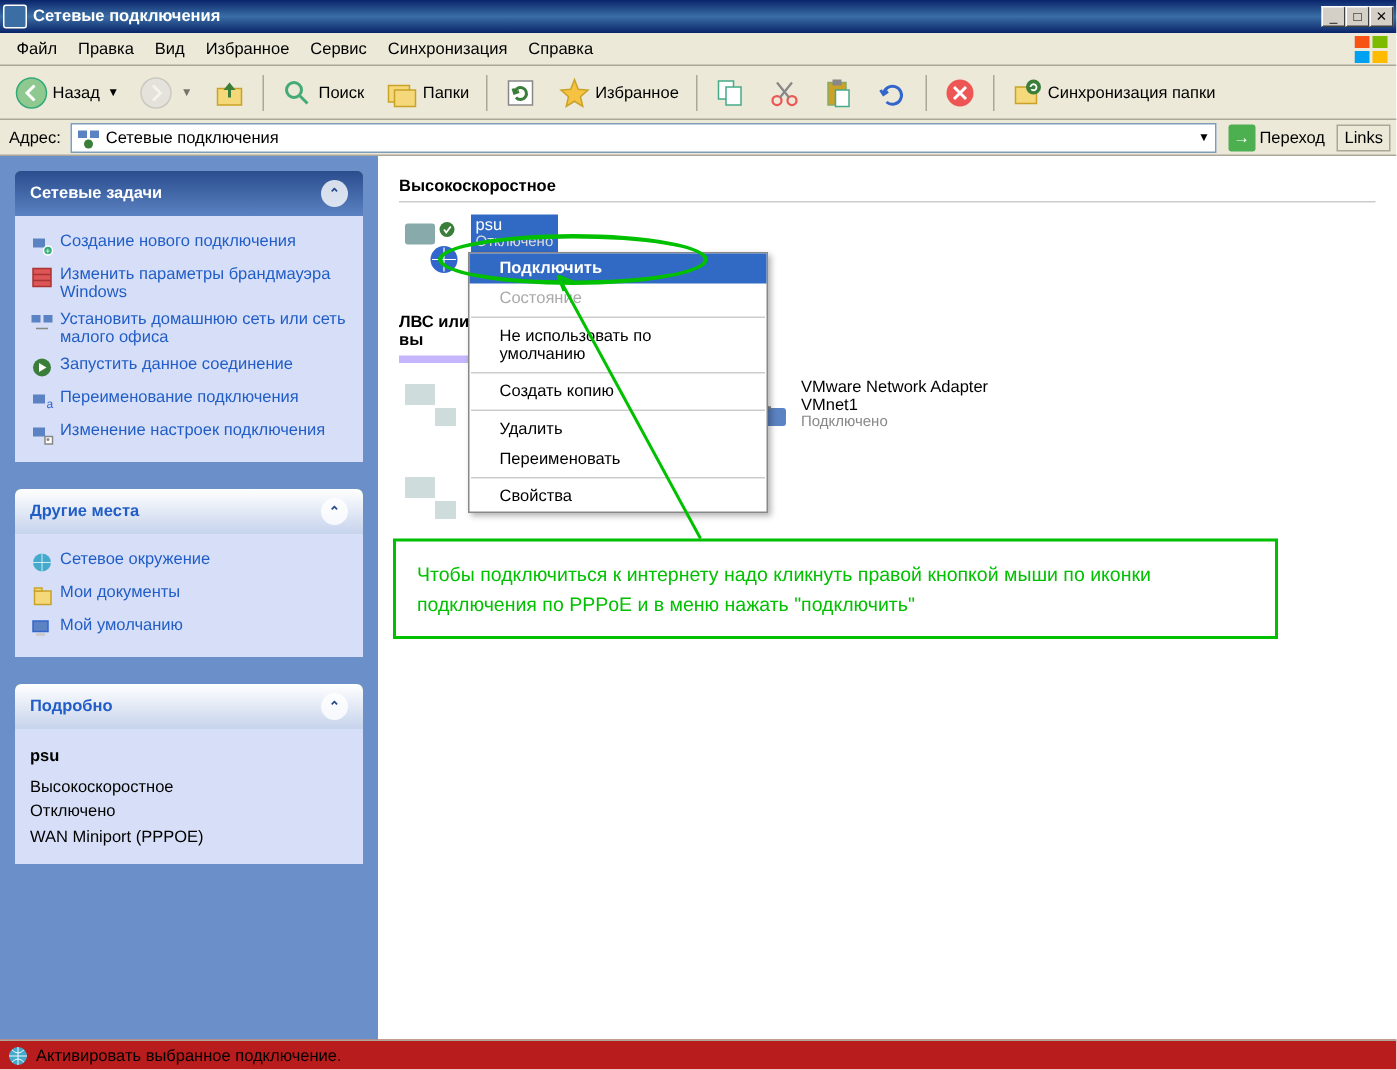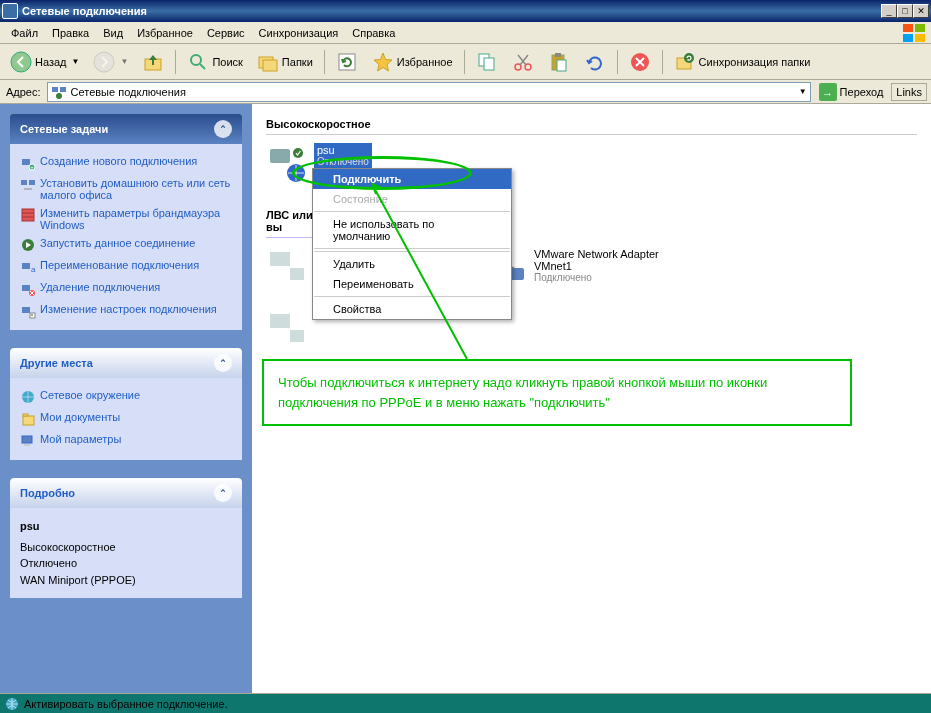--- a/index.html
+++ b/index.html
@@ -67,21 +67,21 @@
 .ctx-item.highlighted { background: #316ac5; color: #fff; font-weight: bold; }
 .ctx-item.disabled { color: #aaa; cursor: default; }
 .ctx-sep { height: 1px; background: #ccc; margin: 2px 1px; }
 
 
 .anno-box { position: absolute; border: 2px solid #00c000; padding: 12px 14px; color: #00c000; font-size: 13px; line-height: 1.5; width: 590px; }
 .anno-ellipse { position: absolute; border: 3px solid #00c000; border-radius: 50%; z-index: 200; pointer-events: none; }
 .anno-arrow { position: absolute; z-index: 190; pointer-events: none; }
 
 
-.statusbar { height: 20px; background: #0f766e; border-top: 1px solid #aca899; display: flex; align-items: center; padding: 0 4px; gap: 4px; position: absolute; bottom: 0; left: 0; right: 0; }
+.statusbar { height: 20px; background: #b91c1c; border-top: 1px solid #aca899; display: flex; align-items: center; padding: 0 4px; gap: 4px; position: absolute; bottom: 0; left: 0; right: 0; }
 .status-icon { width: 16px; height: 16px; }
 
 
 svg { display: block; }
 </style>
 </head>
 <body>
 
 <div class="titlebar">
   <div class="titlebar-icon"></div>
@@ -271,65 +271,54 @@
                 <rect x="2" y="4" width="8" height="6" fill="#5b82c2"></rect>
                 <circle cx="12" cy="12" r="3" fill="#3a7" stroke="#fff"></circle>
                 <text x="12" y="14" font-size="6" fill="#fff" text-anchor="middle">+</text>
               </svg>
             </span>
             <span>Создание нового подключения</span>
           </div>
         <div class="task-item">
             <span class="task-item-icon">
               <svg width="16" height="16">
+                <rect x="2" y="2" width="12" height="12" fill="#d55" stroke="#a33"></rect>
+                <line x1="2" y1="6" x2="14" y2="6" stroke="#a33"></line>
+                <line x1="2" y1="10" x2="14" y2="10" stroke="#a33"></line>
+              </svg>
+            </span>
+            <span>Изменить параметры брандмауэра Windows</span>
+          </div>
+        <div class="task-item">
+            <span class="task-item-icon">
+              <svg width="16" height="16">
                 <rect x="1" y="3" width="6" height="5" fill="#5b82c2"></rect>
                 <rect x="9" y="3" width="6" height="5" fill="#5b82c2"></rect>
                 <path d="M4 12 h8" stroke="#888"></path>
               </svg>
             </span>
             <span>Установить домашнюю сеть или сеть малого офиса</span>
           </div>
         <div class="task-item">
             <span class="task-item-icon">
               <svg width="16" height="16">
-                <rect x="2" y="2" width="12" height="12" fill="#d55" stroke="#a33"></rect>
-                <line x1="2" y1="6" x2="14" y2="6" stroke="#a33"></line>
-                <line x1="2" y1="10" x2="14" y2="10" stroke="#a33"></line>
-              </svg>
-            </span>
-            <span>Изменить параметры брандмауэра Windows</span>
-          </div>
-        <div class="task-item">
-            <span class="task-item-icon">
-              <svg width="16" height="16">
                 <circle cx="8" cy="8" r="6" fill="#3a7e3a"></circle>
                 <path d="M6 5 L11 8 L6 11 Z" fill="#fff"></path>
               </svg>
             </span>
             <span>Запустить данное соединение</span>
           </div>
         <div class="task-item">
             <span class="task-item-icon">
               <svg width="16" height="16">
                 <rect x="2" y="4" width="8" height="6" fill="#5b82c2"></rect>
                 <text x="11" y="13" font-size="8" fill="#36c">ab</text>
               </svg>
             </span>
             <span>Переименование подключения</span>
-          </div>
-        <div class="task-item">
-            <span class="task-item-icon">
-              <svg width="16" height="16">
-                <rect x="2" y="4" width="8" height="6" fill="#5b82c2"></rect>
-                <circle cx="12" cy="12" r="3" fill="#e55"></circle>
-                <line x1="10" y1="10" x2="14" y2="14" stroke="#fff"></line>
-                <line x1="14" y1="10" x2="10" y2="14" stroke="#fff"></line>
-              </svg>
-            </span>
-            <span>Удаление подключения</span>
           </div>
         <div class="task-item">
             <span class="task-item-icon">
               <svg width="16" height="16">
                 <rect x="2" y="4" width="8" height="6" fill="#5b82c2"></rect>
                 <rect x="10" y="10" width="5" height="5" fill="#fff" stroke="#888"></rect>
                 <circle cx="12" cy="12" r="1" fill="#888"></circle>
               </svg>
             </span>
             <span>Изменение настроек подключения</span>
@@ -361,21 +350,21 @@
             </span>
             <span>Мои документы</span>
           </div>
         <div class="task-item">
             <span class="task-item-icon">
               <svg width="16" height="16">
                 <rect x="2" y="3" width="10" height="7" fill="#5b82c2" stroke="#36c"></rect>
                 <rect x="4" y="11" width="6" height="2" fill="#ccc"></rect>
               </svg>
             </span>
-            <span>Мой параметры</span>
+            <span>Мой умолчанию</span>
           </div>
       </div>
     </div>
 
     <div class="task-panel">
       <div class="task-header light">
         <span>Подробно</span>
         <span class="task-chevron">⌃</span>
       </div>
       <div class="detail-body">
@@ -400,21 +389,21 @@
               <path d="M30 10 l1.5 2 l3 -4" stroke="#fff" stroke-width="1.2" fill="none"></path>
             </svg>
           </span>
         <span class="conn-text">
           <div class="conn-name">psu</div>
           <div class="conn-status">Отключено</div>
         </span>
       </div>
     </div>
 
-    <div class="section-header" style="width:60px;border-bottom:1px solid #c4b5fd">ЛВС или вы</div>
+    <div class="section-header" style="width:60px;border-bottom:5px solid #c4b5fd">ЛВС или вы</div>
     <div class="conn-group">
       <div class="conn-item" style="opacity:0.4">
         <span class="conn-icon">
             <svg width="42" height="42">
               <rect x="4" y="6" width="20" height="14" fill="#8aa"></rect>
               <rect x="24" y="22" width="14" height="12" fill="#8aa"></rect>
             </svg>
           </span>
       </div>
       <div class="conn-item">
@@ -441,20 +430,21 @@
           </span>
       </div>
     </div>
 
     <div class="context-menu" style="left:60px;top:64px">
       <div class="ctx-item highlighted">Подключить</div>
       <div class="ctx-item disabled">Состояние</div>
       <div class="ctx-sep"></div>
       <div class="ctx-item">Не использовать по умолчанию</div>
       <div class="ctx-sep"></div>
+      <div class="ctx-item">Создать копию</div>
       <div class="ctx-sep"></div>
       <div class="ctx-item">Удалить</div>
       <div class="ctx-item">Переименовать</div>
       <div class="ctx-sep"></div>
       <div class="ctx-item">Свойства</div>
     </div>
 
     <div class="anno-ellipse" style="left:40px;top:52px;width:180px;height:34px"></div>
 
     <svg class="anno-arrow" style="left:110px;top:70px" width="120" height="190">

